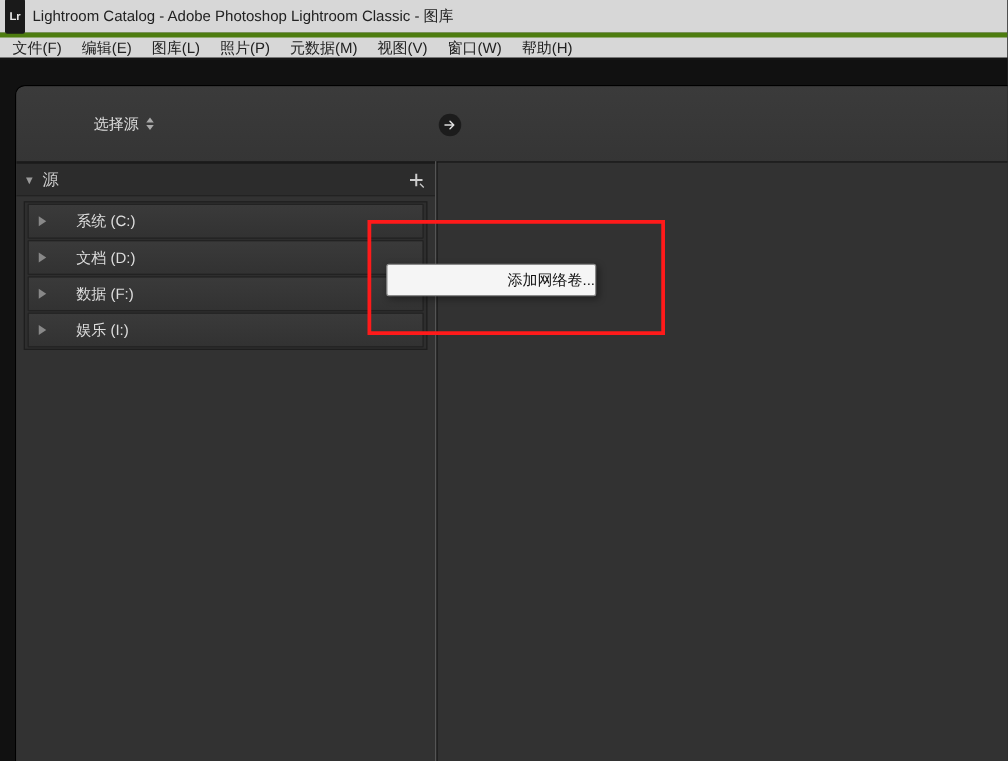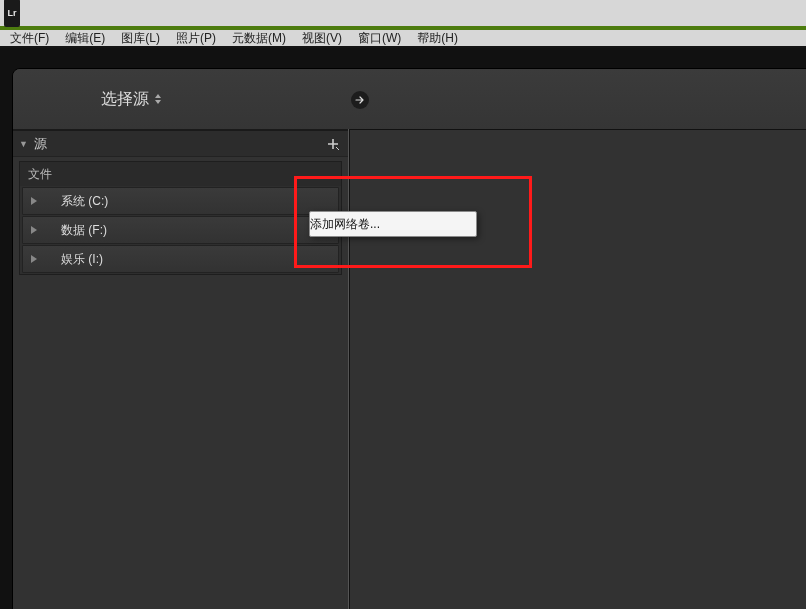--- a/index.html
+++ b/index.html
@@ -67,22 +67,22 @@
     }
     .top-bar {
       height: 60px;
       background: linear-gradient(#3b3b3b, #353535);
       display: flex;
       align-items: center;
       position: relative;
     }
     .select-source {
       color: #ddd;
-      font-size: 16px;
-      margin-left: 88px;
+      font-size: 12px;
+      margin-left: 62px;
       display: flex;
       align-items: center;
       gap: 6px;
     }
     .sort-arrows {
       display: inline-block;
       width: 7px;
       height: 10px;
       position: relative;
     }
@@ -196,41 +196,42 @@
       left: 309px;
       top: 163px;
       width: 168px;
       height: 26px;
       background: #f5f5f5;
       border: 1px solid #8a8a8a;
       border-radius: 2px;
       box-shadow: 2px 2px 6px rgba(0,0,0,0.4);
       display: flex;
       align-items: center;
-      justify-content: flex-start;
+      justify-content: flex-end;
       font-size: 12px;
       color: #111;
       z-index: 50;
     }
     .highlight-box {
       position: absolute;
       left: 294px;
       top: 128px;
       width: 238px;
       height: 92px;
       border: 3px solid #ff1a1a;
       z-index: 100;
       pointer-events: none;
     }
   </style>
 </head>
 <body>
 
 <div class="titlebar">
   <span class="app-icon">Lr</span>
+  <span>Lightroom Catalog - Adobe Photoshop Lightroom Classic - 图库</span>
 </div>
 
 <div class="menubar">
   <span class="menu-item">文件(F)</span>
   <span class="menu-item">编辑(E)</span>
   <span class="menu-item">图库(L)</span>
   <span class="menu-item">照片(P)</span>
   <span class="menu-item">元数据(M)</span>
   <span class="menu-item">视图(V)</span>
   <span class="menu-item">窗口(W)</span>
@@ -258,27 +259,28 @@
           <span>源</span>
           <span class="plus-btn">
             <svg width="14" height="14" viewBox="0 0 14 14">
               <path d="M7 2 v10 M2 7 h10" stroke="#ccc" stroke-width="1.6"></path>
               <path d="M10 10 l3 3" stroke="#ccc" stroke-width="1"></path>
             </svg>
           </span>
         </div>
 
         <div class="sub-panel">
-          <div class="sub-panel-header">
-            <span>文件</span>
-          </div>
 
           <div class="drive-row">
             <span class="tri-right"></span>
             <span>系统 (C:)</span>
+          </div>
+          <div class="drive-row">
+            <span class="tri-right"></span>
+            <span>文档 (D:)</span>
           </div>
           <div class="drive-row">
             <span class="tri-right"></span>
             <span>数据 (F:)</span>
           </div>
           <div class="drive-row">
             <span class="tri-right"></span>
             <span>娱乐 (I:)</span>
           </div>
         </div>

